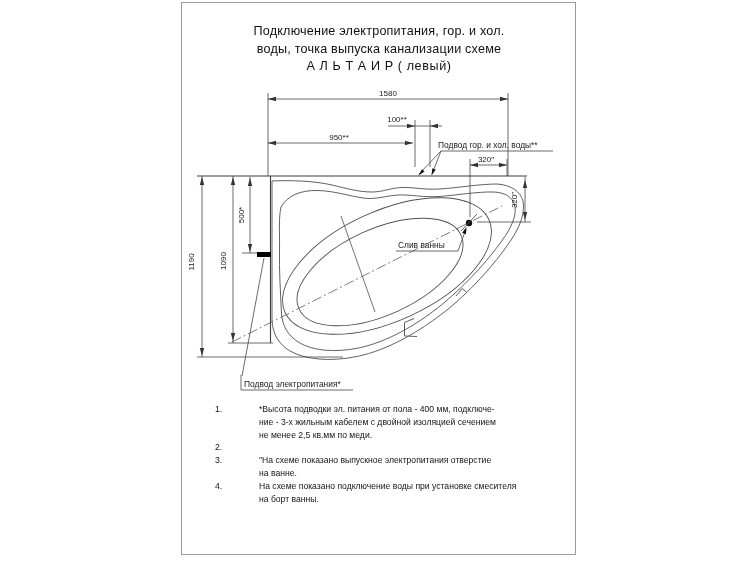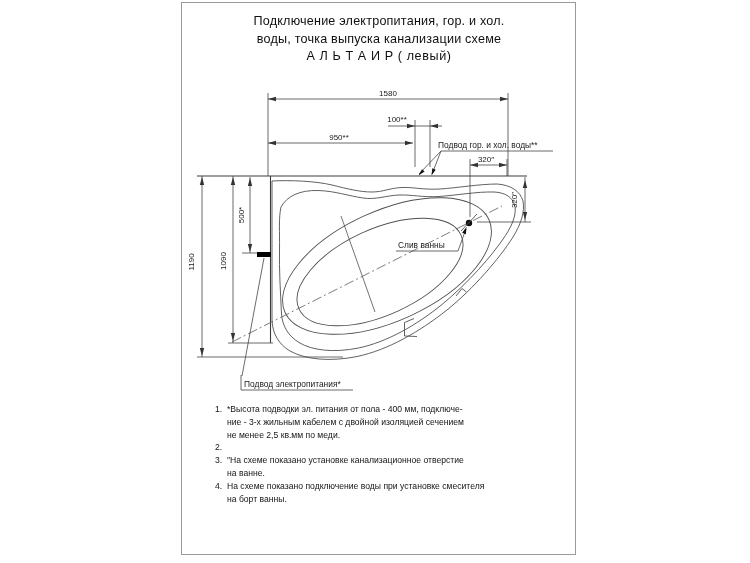--- a/index.html
+++ b/index.html
@@ -1,28 +1,28 @@
 <!DOCTYPE html>
 <html><head>
 <meta charset="utf-8">
 <style>
   html,body{margin:0;padding:0;background:#ffffff;width:750px;height:563px;
     font-family:"Liberation Sans", sans-serif;}
   #stage{position:relative;width:750px;height:563px;overflow:hidden;background:#fff;}
   #page{position:absolute;left:181px;top:2px;width:395px;height:553px;
     border:1px solid #9a9a9a;background:#fff;box-sizing:border-box;}
-  .title{position:absolute;left:181px;top:13px;width:396px;text-align:center;
+  .title{position:absolute;left:181px;top:23px;width:396px;text-align:center;
     color:#101010;font-size:12.6px;line-height:17.6px;letter-spacing:0.2px;}
   .title .t3{letter-spacing:0.6px;}
   svg.draw{position:absolute;left:0;top:0;width:750px;height:563px;}
   .notes{position:absolute;left:215px;top:403px;width:335px;color:#141414;
     font-size:8.6px;line-height:12.8px;}
   .note-item{display:flex;}
   .note-num{width:12px;flex:0 0 12px;}
-  .note-text{white-space:pre-line;}
+  .note-text{white-space:pre-line;margin-left:32px;}
   text{fill:#1a1a1a;}
   .dimtxt{font-size:8px;font-family:"Liberation Sans", sans-serif;}
   .lbltxt{font-size:8.4px;font-family:"Liberation Sans", sans-serif;}
 </style>
 </head>
 <body>
 
 <div id="stage">
   <div id="page"></div>
 
@@ -161,21 +161,21 @@
       <span class="note-num">1.</span>
       <span class="note-text">*Высота подводки эл. питания от пола - 400 мм, подключе-
 ние - 3-х жильным кабелем с двойной изоляцией сечением
 не менее 2,5 кв.мм по меди.</span>
     </div>
     <div class="note-item">
       <span class="note-num">2.</span>
     </div>
     <div class="note-item">
       <span class="note-num">3.</span>
-      <span class="note-text">″На схеме показано установке канализационное отверстие
+      <span class="note-text">″На схеме показано выпускное электропитания отверстие
 на ванне.</span>
     </div>
     <div class="note-item">
       <span class="note-num">4.</span>
       <span class="note-text">На схеме показано подключение воды при установке смесителя
 на борт ванны.</span>
     </div>
   </div>
 </div>
 

